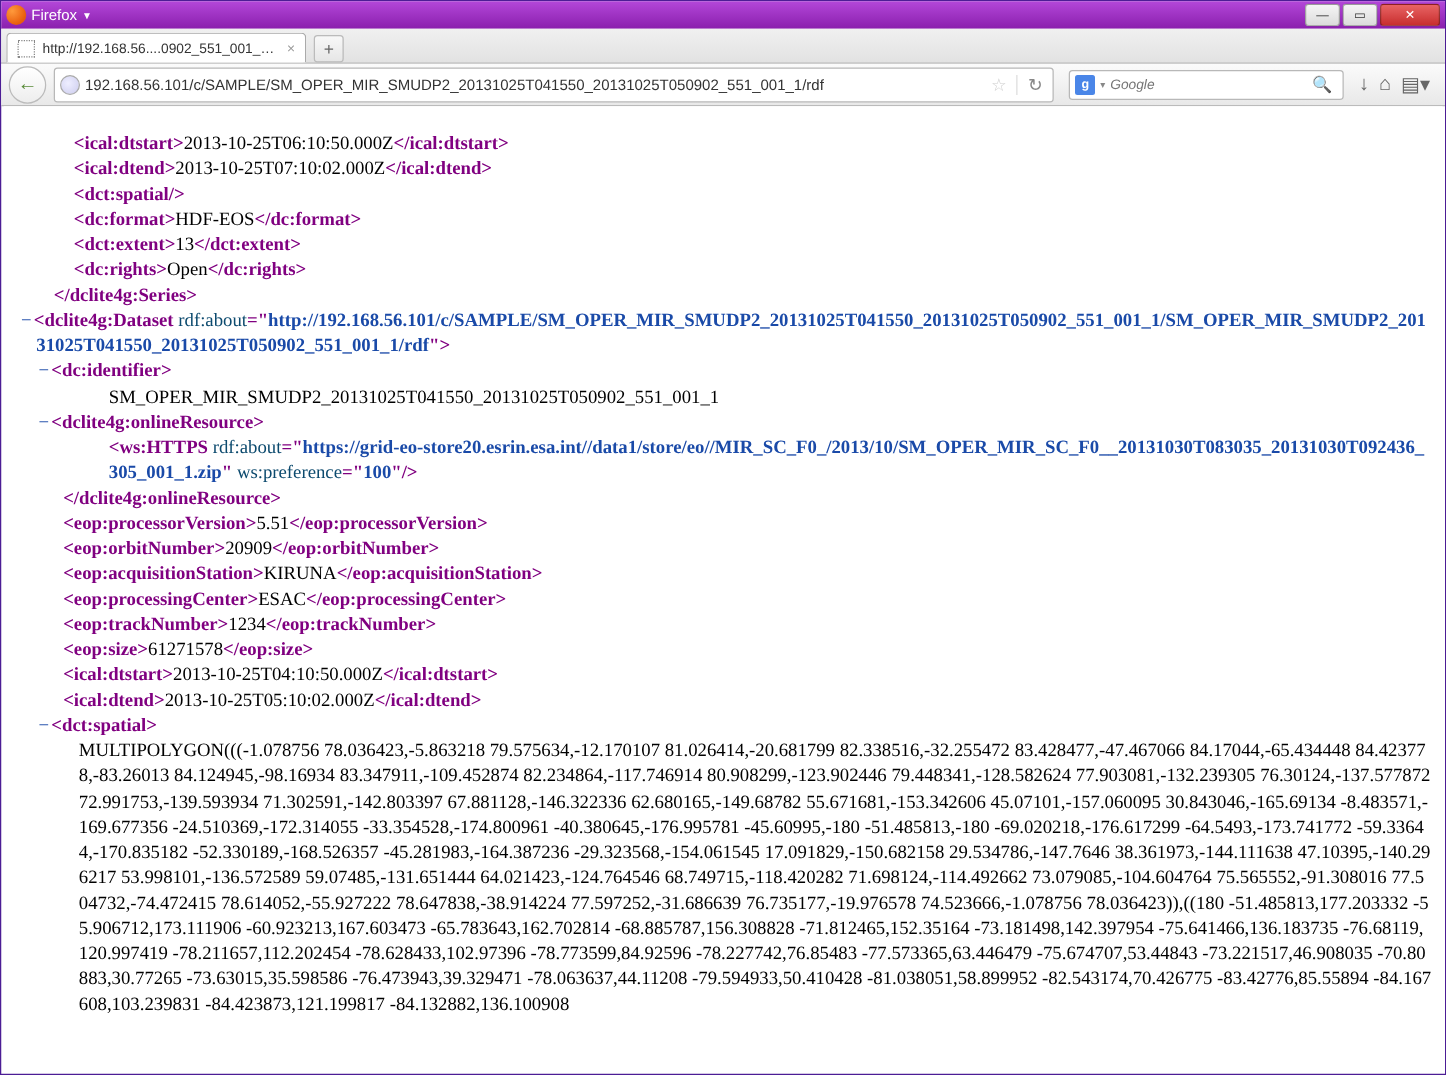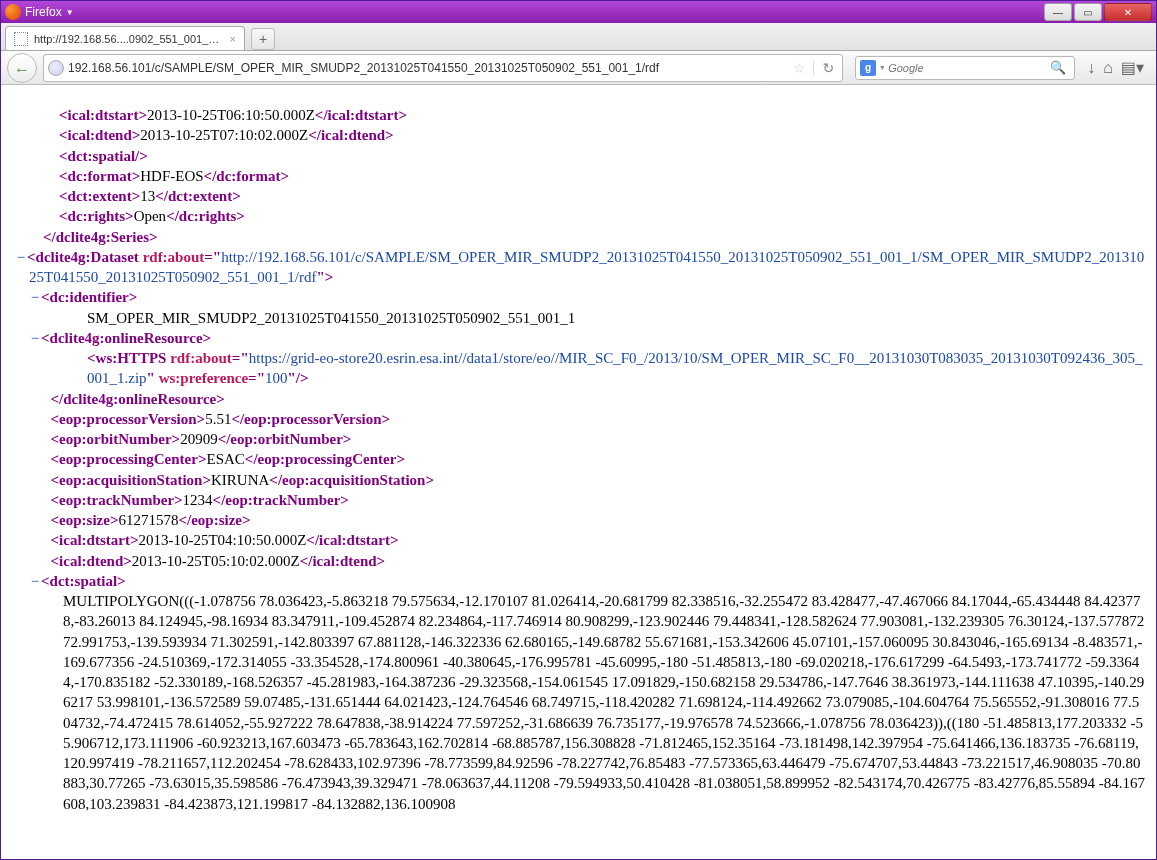--- a/index.html
+++ b/index.html
@@ -216,22 +216,22 @@
   line-height: 1.35;
   color: #000;
   padding: 20px 8px 4px 26px;
 }
 .content::-webkit-scrollbar { width: 16px; }
 .content::-webkit-scrollbar-track { background: #f1f1f1; border-left: 1px solid #ddd; }
 .content::-webkit-scrollbar-thumb { background: #c1c1c1; border: 1px solid #aaa; border-radius: 2px; }
 
 
 .tag { color: #800080; font-weight: bold; }
-.attr-name { color: #be185d; font-weight: bold; }
-.attr-val { color: #1a4aa8; font-weight: normal; }
+.attr-name { color: #0c4a6e; font-weight: normal; }
+.attr-val { color: #1a4aa8; font-weight: bold; }
 .txt { color: #000; font-weight: normal; }
 .punct { color: #800080; font-weight: bold; }
 .ln { white-space: nowrap; padding-left: 0; }
 .i1 { margin-left: 30px; }
 .i2 { margin-left: 14px; }
 .i3 { margin-left: 44px; }
 .i5 { margin-left: 20px; }
 .toggle { color: #1a4aa8; font-weight: normal; display: inline-block; width: 12px; text-align: center; cursor: default; margin-left: -14px;}
 .wrap { white-space: normal; word-break: break-all; }
 </style>
@@ -297,22 +297,22 @@
     <div class="i2">
       <div class="ln"><span class="toggle">−</span><span class="punct">&lt;</span><span class="tag">dc:identifier</span><span class="punct">&gt;</span></div>
       <div class="ln i3"><span class="txt">SM_OPER_MIR_SMUDP2_20131025T041550_20131025T050902_551_001_1</span></div>
 
       <div class="ln"><span class="toggle">−</span><span class="punct">&lt;</span><span class="tag">dclite4g:onlineResource</span><span class="punct">&gt;</span></div>
       <div class="ln i3 wrap"><span class="punct">&lt;</span><span class="tag">ws:HTTPS</span> <span class="attr-name">rdf:about</span><span class="punct">="</span><span class="attr-val">https://grid-eo-store20.esrin.esa.int//data1/store/eo//MIR_SC_F0_/2013/10/SM_OPER_MIR_SC_F0__20131030T083035_20131030T092436_305_001_1.zip</span><span class="punct">"</span> <span class="attr-name">ws:preference</span><span class="punct">="</span><span class="attr-val">100</span><span class="punct">"/&gt;</span></div>
       <div class="ln">&nbsp;&nbsp;<span class="punct">&lt;/</span><span class="tag">dclite4g:onlineResource</span><span class="punct">&gt;</span></div>
 
       <div class="ln">&nbsp;&nbsp;<span class="punct">&lt;</span><span class="tag">eop:processorVersion</span><span class="punct">&gt;</span><span class="txt">5.51</span><span class="punct">&lt;/</span><span class="tag">eop:processorVersion</span><span class="punct">&gt;</span></div>
       <div class="ln">&nbsp;&nbsp;<span class="punct">&lt;</span><span class="tag">eop:orbitNumber</span><span class="punct">&gt;</span><span class="txt">20909</span><span class="punct">&lt;/</span><span class="tag">eop:orbitNumber</span><span class="punct">&gt;</span></div>
+      <div class="ln">&nbsp;&nbsp;<span class="punct">&lt;</span><span class="tag">eop:acquisitionStation</span><span class="punct">&gt;</span><span class="txt">KIRUNA</span><span class="punct">&lt;/</span><span class="tag">eop:acquisitionStation</span><span class="punct">&gt;</span></div>
       <div class="ln">&nbsp;&nbsp;<span class="punct">&lt;</span><span class="tag">eop:processingCenter</span><span class="punct">&gt;</span><span class="txt">ESAC</span><span class="punct">&lt;/</span><span class="tag">eop:processingCenter</span><span class="punct">&gt;</span></div>
-      <div class="ln">&nbsp;&nbsp;<span class="punct">&lt;</span><span class="tag">eop:acquisitionStation</span><span class="punct">&gt;</span><span class="txt">KIRUNA</span><span class="punct">&lt;/</span><span class="tag">eop:acquisitionStation</span><span class="punct">&gt;</span></div>
       <div class="ln">&nbsp;&nbsp;<span class="punct">&lt;</span><span class="tag">eop:trackNumber</span><span class="punct">&gt;</span><span class="txt">1234</span><span class="punct">&lt;/</span><span class="tag">eop:trackNumber</span><span class="punct">&gt;</span></div>
       <div class="ln">&nbsp;&nbsp;<span class="punct">&lt;</span><span class="tag">eop:size</span><span class="punct">&gt;</span><span class="txt">61271578</span><span class="punct">&lt;/</span><span class="tag">eop:size</span><span class="punct">&gt;</span></div>
       <div class="ln">&nbsp;&nbsp;<span class="punct">&lt;</span><span class="tag">ical:dtstart</span><span class="punct">&gt;</span><span class="txt">2013-10-25T04:10:50.000Z</span><span class="punct">&lt;/</span><span class="tag">ical:dtstart</span><span class="punct">&gt;</span></div>
       <div class="ln">&nbsp;&nbsp;<span class="punct">&lt;</span><span class="tag">ical:dtend</span><span class="punct">&gt;</span><span class="txt">2013-10-25T05:10:02.000Z</span><span class="punct">&lt;/</span><span class="tag">ical:dtend</span><span class="punct">&gt;</span></div>
 
       <div class="ln"><span class="toggle">−</span><span class="punct">&lt;</span><span class="tag">dct:spatial</span><span class="punct">&gt;</span></div>
       <div class="i5 wrap"><span class="txt">MULTIPOLYGON(((-1.078756 78.036423,-5.863218 79.575634,-12.170107 81.026414,-20.681799 82.338516,-32.255472 83.428477,-47.467066 84.17044,-65.434448 84.423778,-83.26013 84.124945,-98.16934 83.347911,-109.452874 82.234864,-117.746914 80.908299,-123.902446 79.448341,-128.582624 77.903081,-132.239305 76.30124,-137.577872 72.991753,-139.593934 71.302591,-142.803397 67.881128,-146.322336 62.680165,-149.68782 55.671681,-153.342606 45.07101,-157.060095 30.843046,-165.69134 -8.483571,-169.677356 -24.510369,-172.314055 -33.354528,-174.800961 -40.380645,-176.995781 -45.60995,-180 -51.485813,-180 -69.020218,-176.617299 -64.5493,-173.741772 -59.33644,-170.835182 -52.330189,-168.526357 -45.281983,-164.387236 -29.323568,-154.061545 17.091829,-150.682158 29.534786,-147.7646 38.361973,-144.111638 47.10395,-140.296217 53.998101,-136.572589 59.07485,-131.651444 64.021423,-124.764546 68.749715,-118.420282 71.698124,-114.492662 73.079085,-104.604764 75.565552,-91.308016 77.504732,-74.472415 78.614052,-55.927222 78.647838,-38.914224 77.597252,-31.686639 76.735177,-19.976578 74.523666,-1.078756 78.036423)),((180 -51.485813,177.203332 -55.906712,173.111906 -60.923213,167.603473 -65.783643,162.702814 -68.885787,156.308828 -71.812465,152.35164 -73.181498,142.397954 -75.641466,136.183735 -76.68119,120.997419 -78.211657,112.202454 -78.628433,102.97396 -78.773599,84.92596 -78.227742,76.85483 -77.573365,63.446479 -75.674707,53.44843 -73.221517,46.908035 -70.80883,30.77265 -73.63015,35.598586 -76.473943,39.329471 -78.063637,44.11208 -79.594933,50.410428 -81.038051,58.899952 -82.543174,70.426775 -83.42776,85.55894 -84.167608,103.239831 -84.423873,121.199817 -84.132882,136.100908</span></div>
     </div>
   </div>
 

